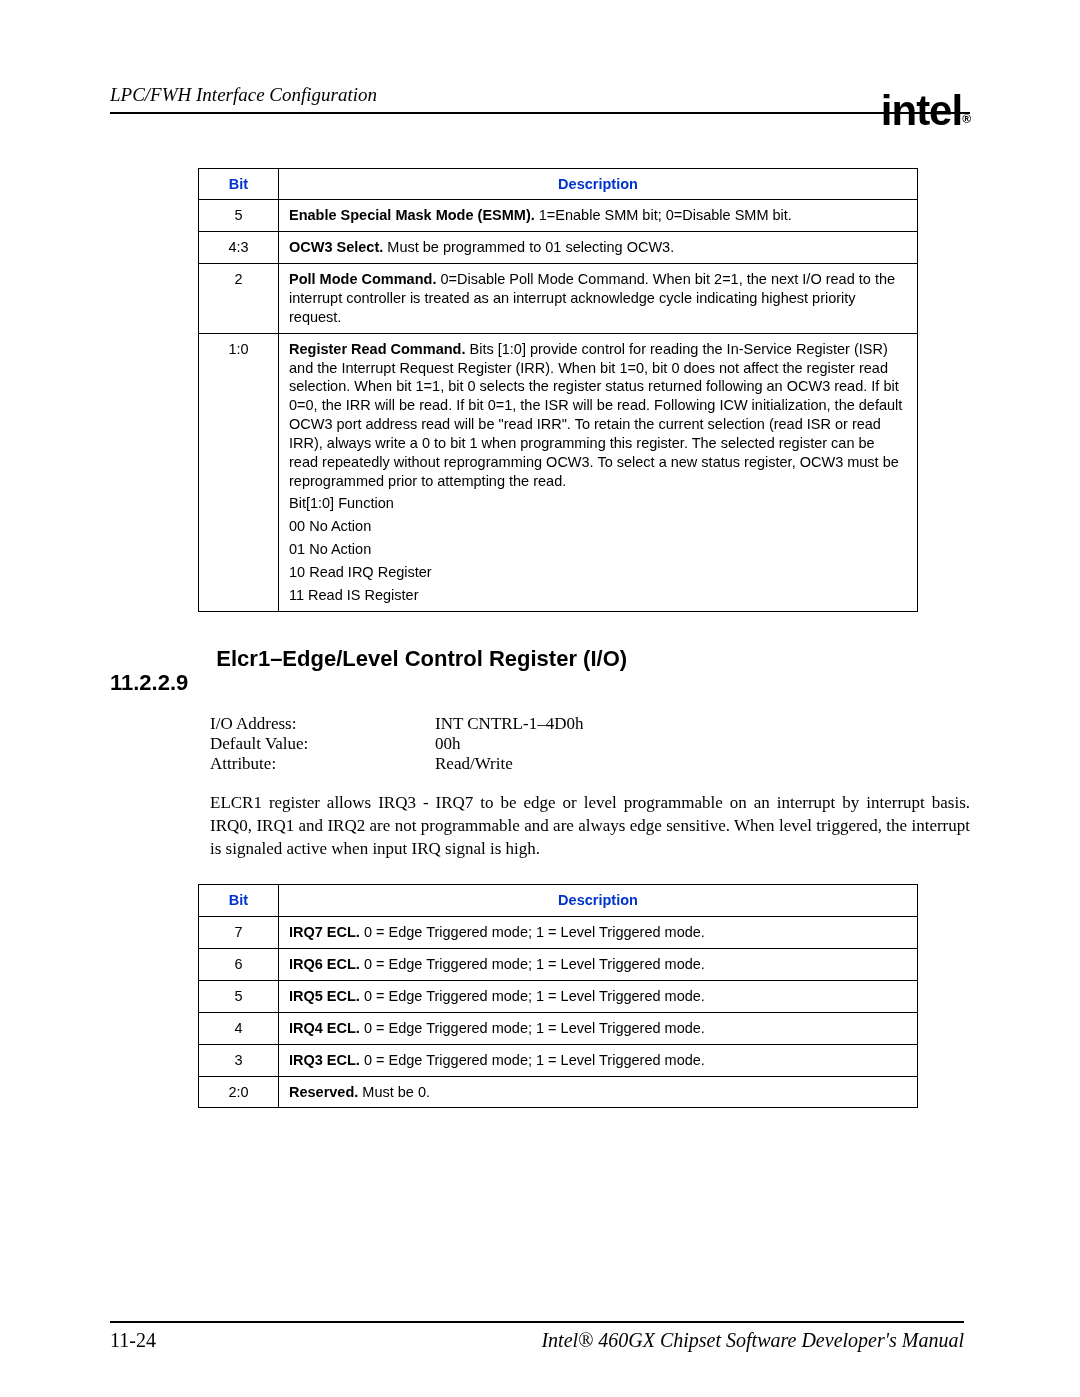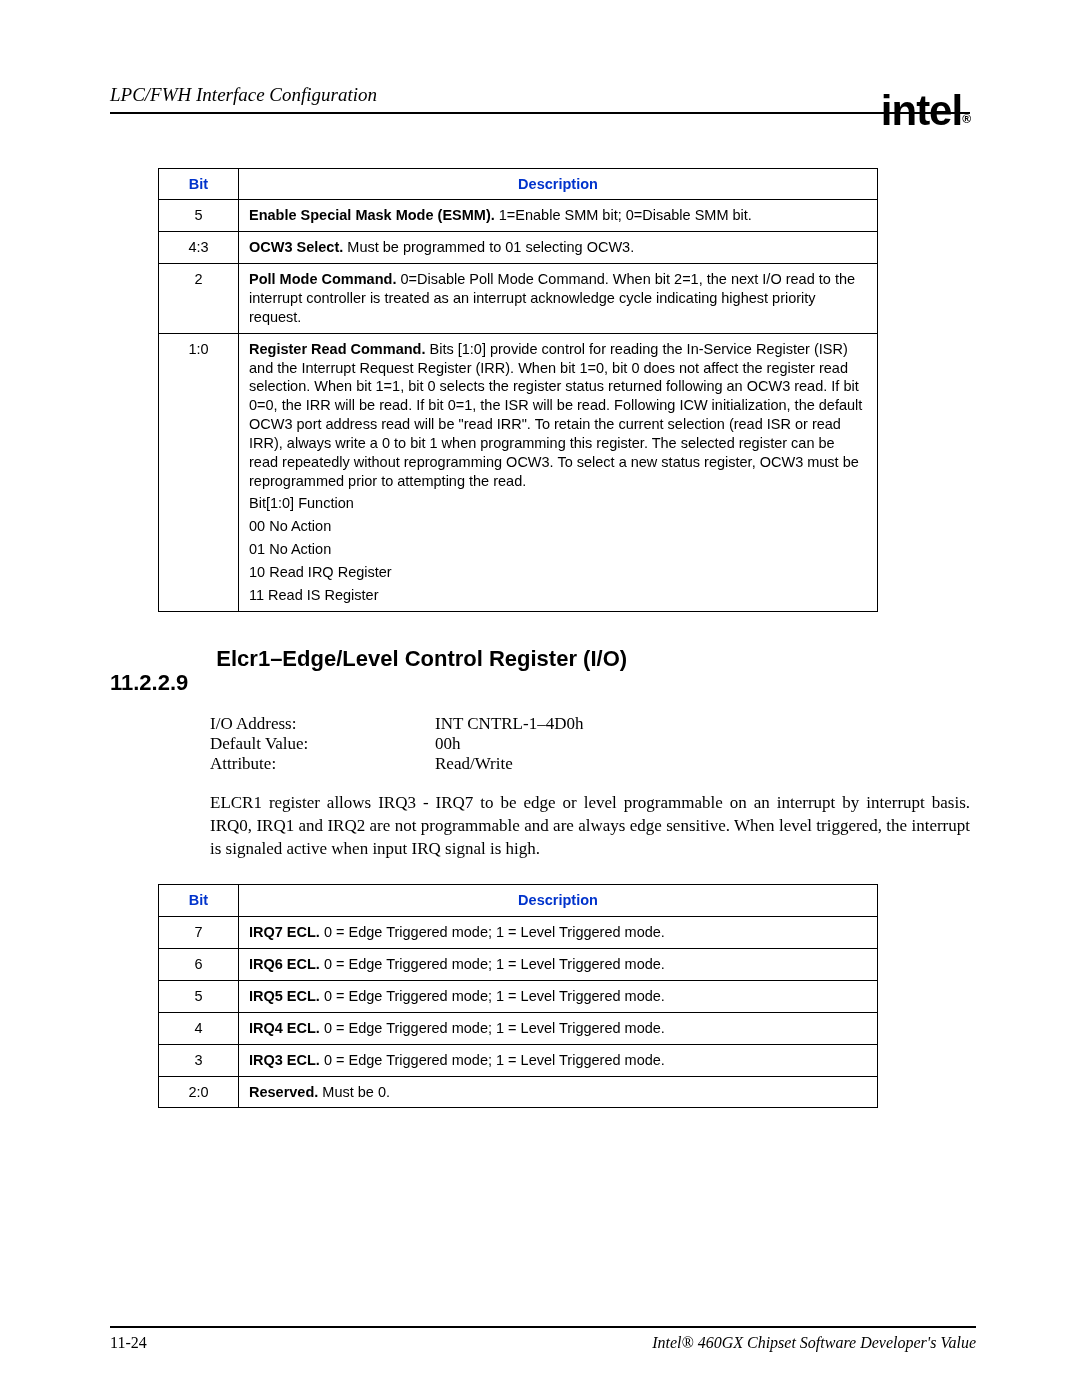--- a/index.html
+++ b/index.html
@@ -37,21 +37,21 @@
   }
   .logo sub {
     font-size: 12px;
     vertical-align: baseline;
     position: relative;
     top: -2px;
     left: 0px;
   }
   table.reg {
     width: 720px;
-    margin-left: 48px;
+    margin-left: 88px;
     border-collapse: collapse;
     font-family: Arial, Helvetica, sans-serif;
     font-size: 14.5px;
     line-height: 1.3;
   }
   table.reg th {
     color: #0033cc;
     font-weight: 700;
     border-top: 1px solid #000;
     border-bottom: 1px solid #000;
@@ -104,26 +104,26 @@
     margin-left: 100px;
     font-size: 17px;
     line-height: 1.35;
     margin-bottom: 24px;
     text-align: justify;
   }
   .footer {
     position: absolute;
     bottom: 45px;
     left: 110px;
-    right: 104px;
+    right: 116px;
     border-top: 2px solid #000;
     padding-top: 6px;
     display: flex;
     justify-content: space-between;
-    font-size: 16px;
+    font-size: 20px;
   }
   .footer-right { font-style: italic; }
   b.run { font-weight: 700; }
 </style>
 </head>
 <body>
 
 <div class="page">
   <div class="header-row">
     <div class="header-title">LPC/FWH Interface Configuration</div>
@@ -210,14 +210,14 @@
         <tr>
           <td class="bit outer-l">2:0</td>
           <td class="desc outer-r"><b class="run">Reserved.</b> Must be 0.</td>
         </tr>
       </tbody>
   </table>
 </div>
 
 <div class="footer">
   <span>11-24</span>
-  <span class="footer-right">Intel® 460GX Chipset Software Developer's Value</span>
+  <span class="footer-right">Intel® 460GX Chipset Software Developer's Manual</span>
 </div>
 
 </body></html>

